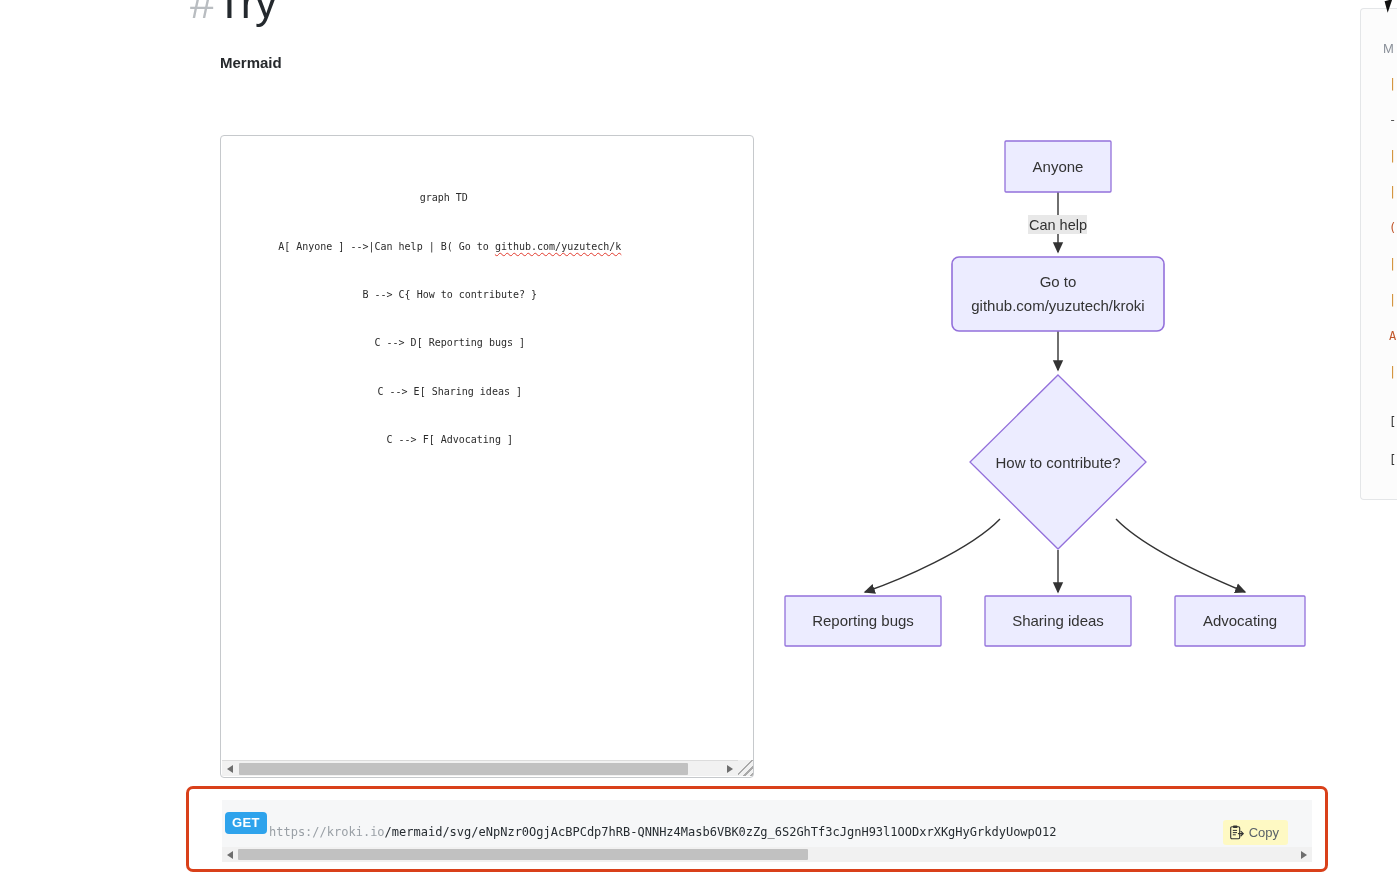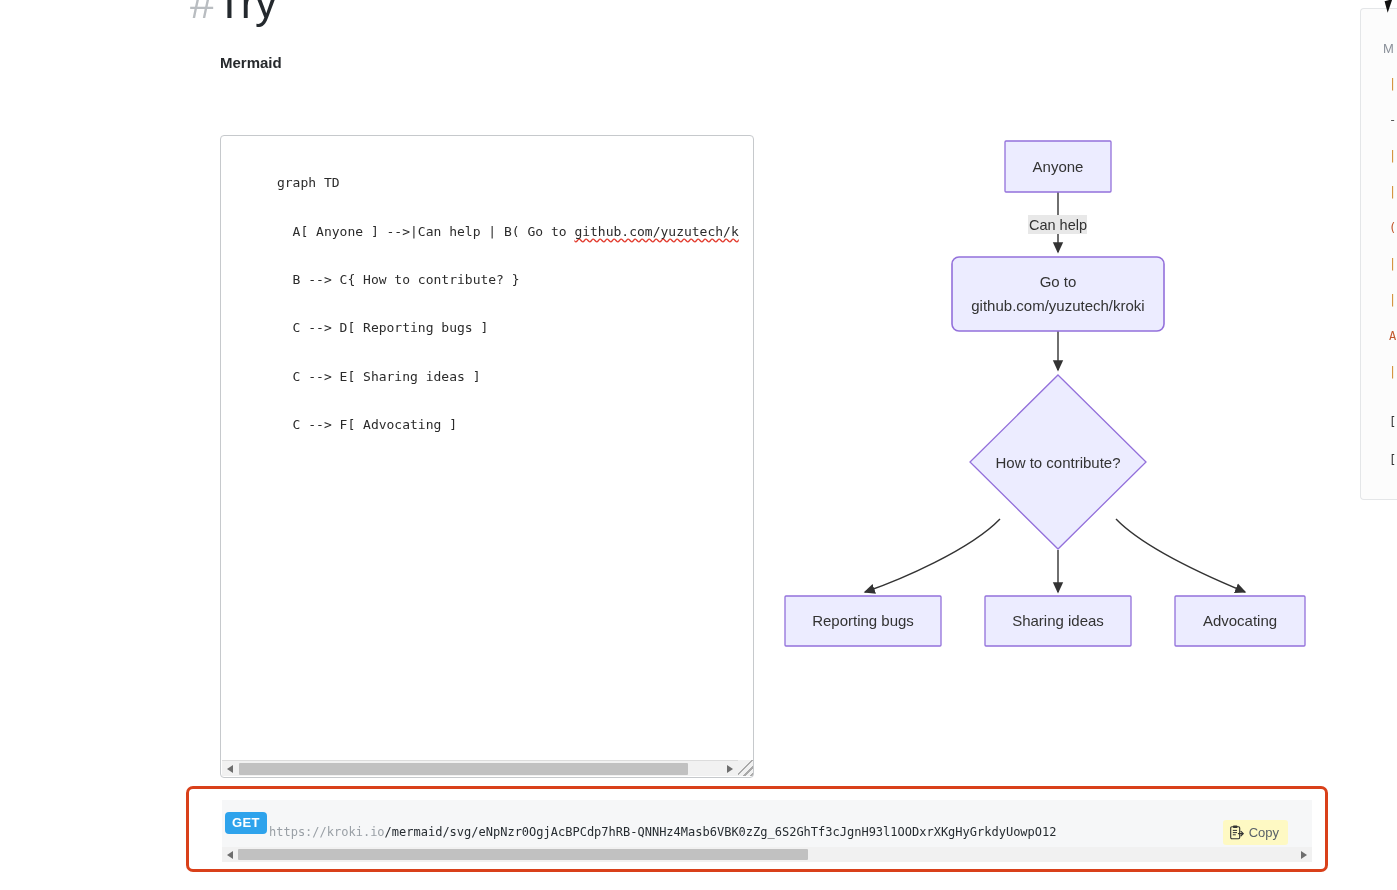--- a/index.html
+++ b/index.html
@@ -44,24 +44,24 @@
   .chevron svg { display:block; }
 
   
   .editor-box {
     position: absolute; left: 220px; top: 135px;
     width: 534px; height: 643px;
     border: 1px solid #c6c9cc; border-radius: 4px;
     background: #fff; overflow: hidden;
   }
   .editor-text {
-    position: absolute; left: 9px; top: 11px;
+    position: absolute; left: 9px; top: 26px;
     font-family: "DejaVu Sans Mono", monospace;
-    font-size: 13px; line-height: 24.2px;
-    color: #2b2b2b; white-space: pre; letter-spacing: 0px;
+    font-size: 10px; line-height: 24.2px;
+    color: #2b2b2b; white-space: pre; letter-spacing: 0px; text-align: center;
   }
   .spell {
     text-decoration: underline wavy #e23b2e;
     text-decoration-skip-ink: none;
     text-underline-offset: 2px;
   }
   
   .hscroll {
     position: absolute; left: 1px; bottom: 1px;
     width: 532px; height: 16px;

